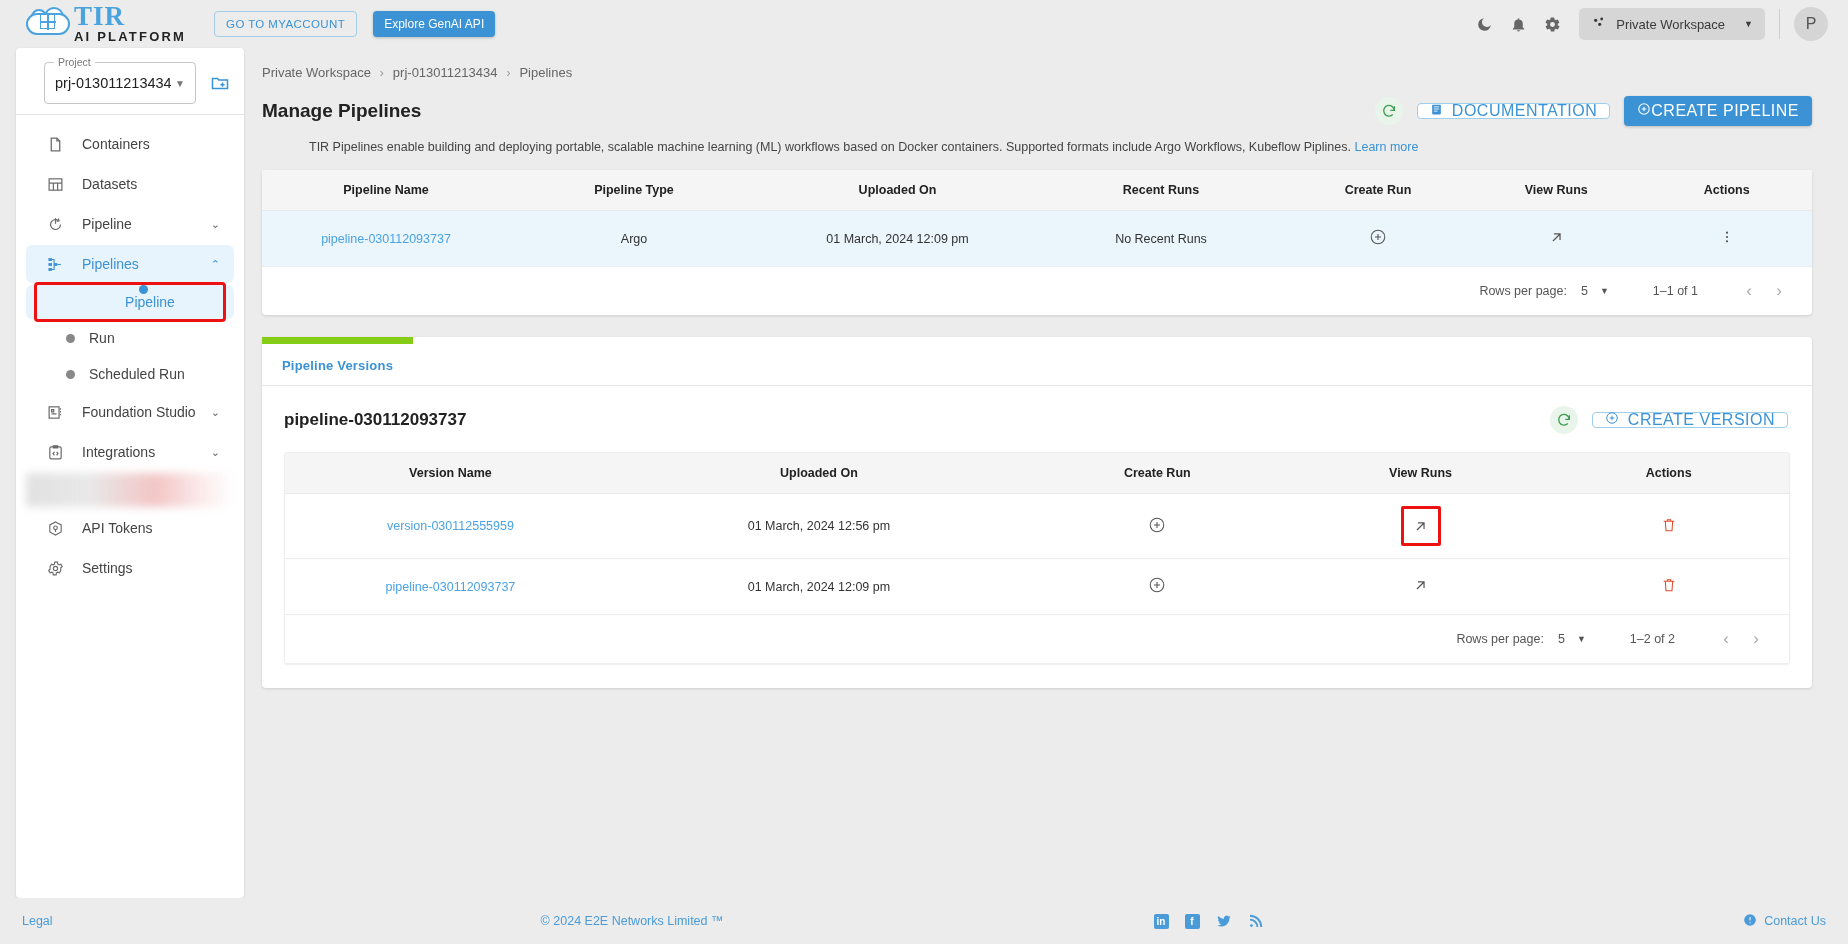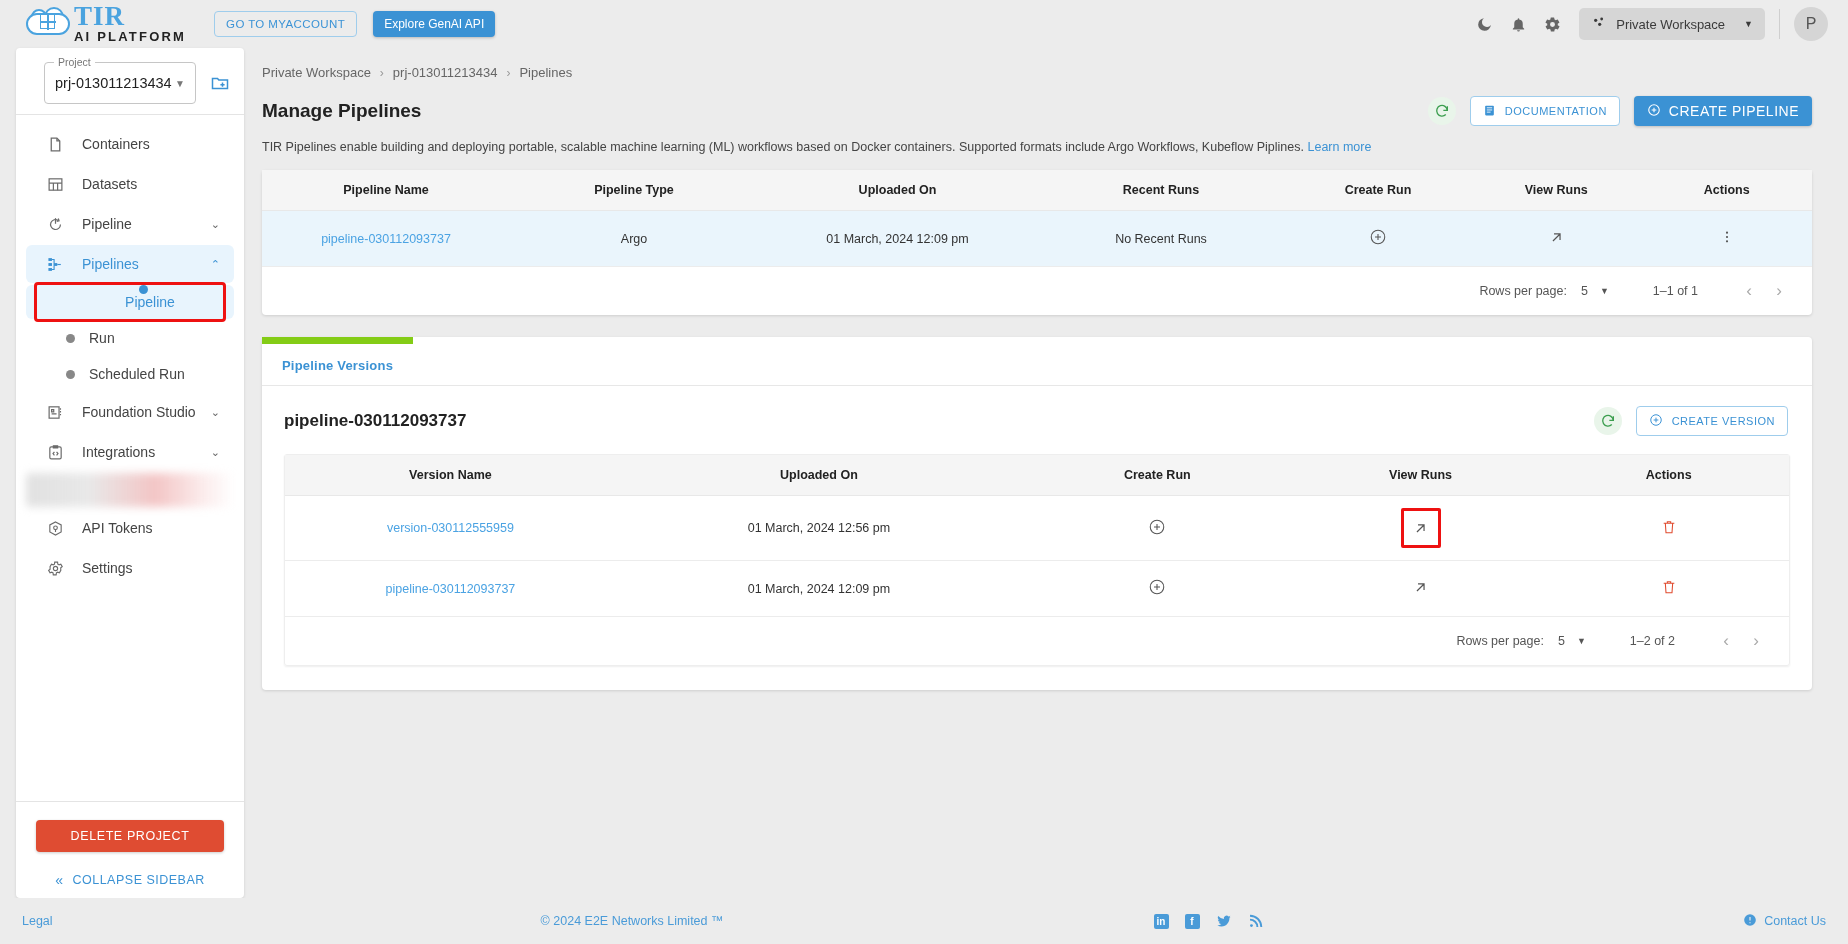--- a/index.html
+++ b/index.html
@@ -156,31 +156,31 @@
   .breadcrumb { display: flex; align-items: center; gap: 9px; font-size: 13px; color: #666; padding: 17px 0 0 18px; }
   .bc-sep { color: #9b9b9b; font-size: 12px; }
   .page-head { display: flex; align-items: center; padding: 16px 36px 0 18px; }
   .page-title { font-size: 19px; font-weight: bold; color: #222; }
   .head-actions { margin-left: auto; display: flex; align-items: center; gap: 14px; }
   .refresh-circle {
     width: 28px; height: 28px; border-radius: 50%; background: #e9f5ea;
     display: flex; align-items: center; justify-content: center; color: #3c9e4f; cursor: pointer;
   }
   .btn-outline {
-    height: 30px; padding: 0 12px; display: flex; align-items: center; gap: 9px;
+    height: 16px; padding: 0 12px; display: flex; align-items: center; gap: 9px;
     border: 1px solid #9fcdec; border-radius: 4px; background: #fff;
-    color: #3b92d4; font-size: 11px; letter-spacing: .5px; cursor: pointer;
+    color: #3b92d4; font-size: 16px; letter-spacing: .5px; cursor: pointer;
   }
   .btn-primary {
-    height: 30px; padding: 0 13px; display: flex; align-items: center; gap: 8px;
+    height: 30px; padding: 0 13px; display: flex; align-items: center; 
     border: none; border-radius: 4px; background: #3b92d4; color: #fff;
-    font-size: 14px; letter-spacing: .5px; cursor: pointer;
+    font-size: 16px; letter-spacing: .5px; cursor: pointer;
     box-shadow: 0 1px 3px rgba(0,0,0,.2);
   }
-  .desc { font-size: 12.5px; color: #444; padding: 14px 0 0 18px; }
+  .desc { font-size: 12.5px; color: #444; padding: 14px 0 0 18px; margin-left: 47px; }
   .desc a { color: #3b92d4; text-decoration: none; }
 
   .card {
     background: #fff; border-radius: 4px; box-shadow: 0 1px 3px rgba(0,0,0,.13);
     margin: 16px 36px 0 18px;
   }
   table { width: 100%; border-collapse: collapse; }
   thead th {
     background: #f5f5f5; font-size: 12.5px; font-weight: bold; color: #222;
     padding: 13px 6px; text-align: center; border-bottom: 1px solid #e8e8e8;
@@ -408,27 +408,20 @@
         <span class="ni-ico">
           <svg width="17" height="17" viewBox="0 0 24 24" fill="none" stroke="currentColor" stroke-width="1.6">
               <circle cx="12" cy="12" r="3"></circle>
               <path d="M19.4 13a7.8 7.8 0 000-2l2.1-1.6-2-3.5-2.5 1a7.6 7.6 0 00-1.7-1L14.9 3h-4l-.4 2.9a7.6 7.6 0 00-1.7 1l-2.5-1-2 3.5L4.4 11a7.8 7.8 0 000 2l-2.1 1.6 2 3.5 2.5-1a7.6 7.6 0 001.7 1l.4 2.9h4l.4-2.9a7.6 7.6 0 001.7-1l2.5 1 2-3.5z"></path>
             </svg>
         </span>
         <span>Settings</span>
       </div>
     </div>
 
-    <div class="side-bottom">
-      <button class="btn-delete">DELETE PROJECT</button>
-      <div class="collapse">
-        <span style="font-size:14px;">«</span>
-        <span>COLLAPSE SIDEBAR</span>
-      </div>
-    </div>
   </div>
 
   <div class="main">
 
     <div class="breadcrumb">
       <span>Private Workspace</span>
       <span class="bc-sep">›</span>
       <span>prj-013011213434</span>
       <span class="bc-sep">›</span>
       <span>Pipelines</span>

